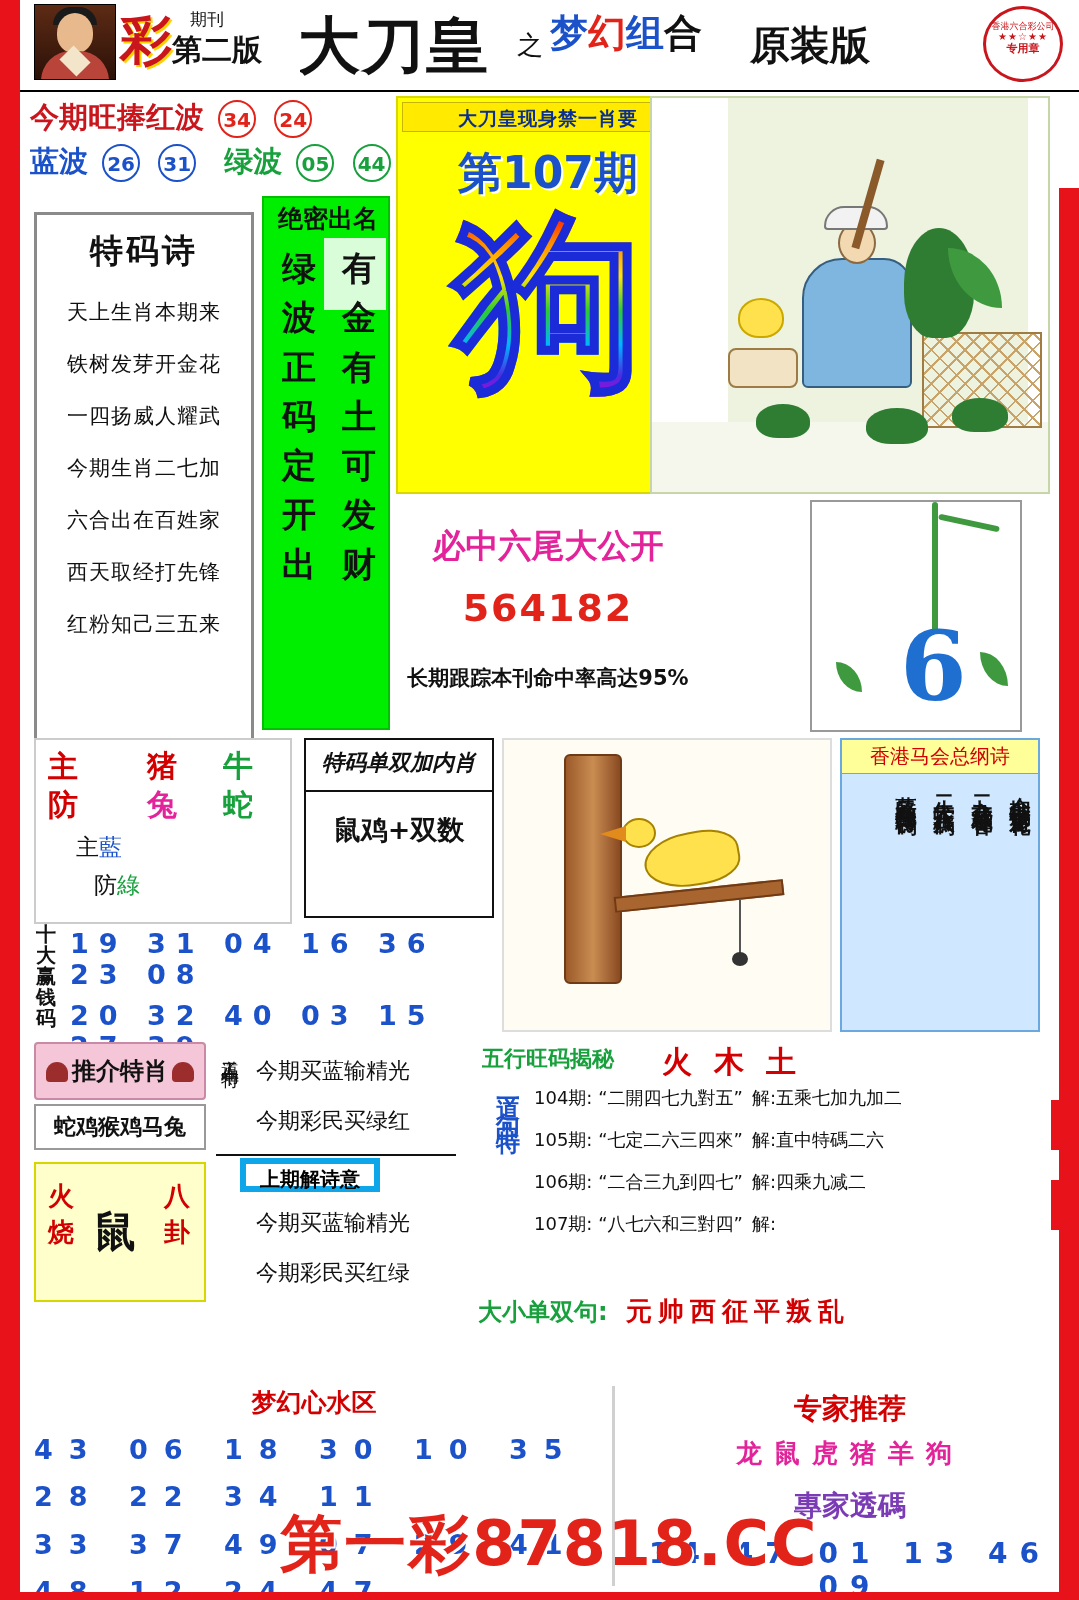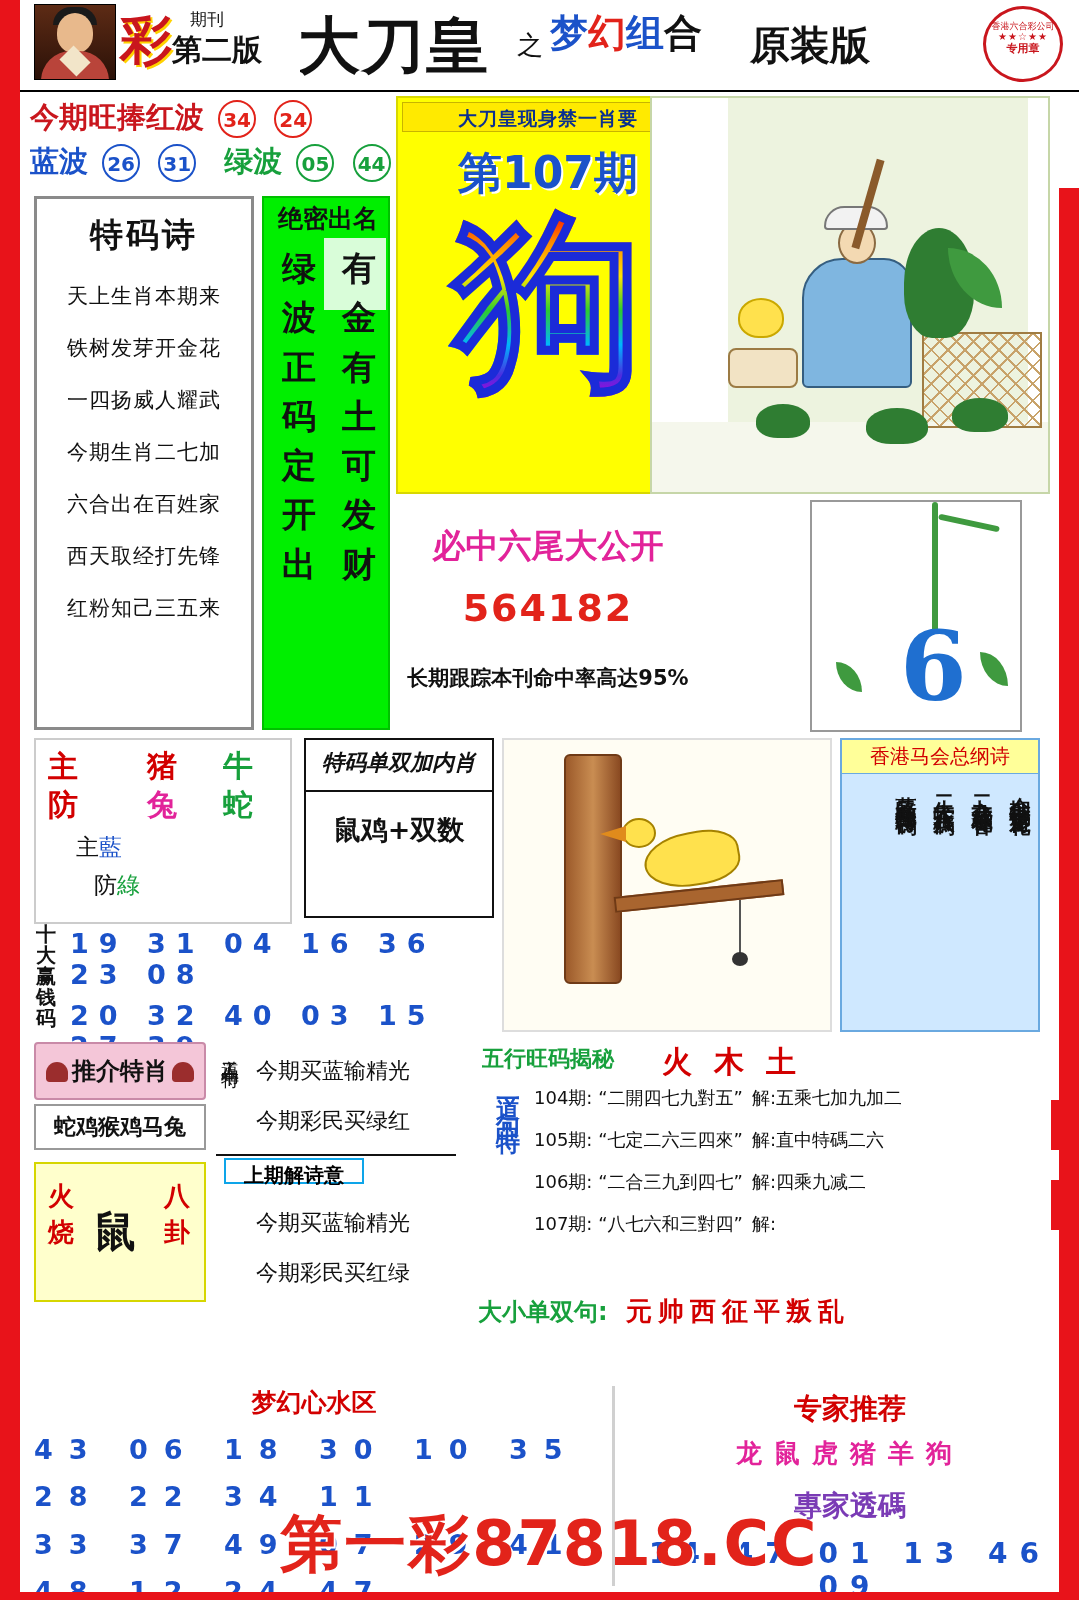--- a/index.html
+++ b/index.html
@@ -96,21 +96,21 @@
     display:inline-block; width:38px; height:38px; border-radius:50%;
     text-align:center; line-height:36px; font-size:20px; font-weight:bold;
     border:2px solid; background:#fff; vertical-align:middle; margin:0 4px;
   }
   .ball.red { border-color:#e2231a; color:#e2231a; }
   .ball.blue { border-color:#1b52c9; color:#1b52c9; }
   .ball.green { border-color:#17a03c; color:#17a03c; }
 
   
   .poem-box {
-    position:absolute; left:24px; top:196px; width:220px; height:534px;
+    position:absolute; left:24px; top:212px; width:220px; height:534px;
     border:3px solid #8a8a8a; background:#fff;
   }
   .poem-title {
     text-align:center; font-size:33px; font-weight:bold; color:#111;
     margin-top:14px; letter-spacing:3px;
   }
   .poem-line {
     text-align:center; font-size:21px; color:#111; margin-top:24px; letter-spacing:1px;
   }
 
@@ -331,22 +331,22 @@
 
   .daoren {
     position:absolute; left:196px; top:0; width:240px; height:264px;
   }
   .dr-vert {
     position:absolute; left:2px; top:4px; font-size:18px; color:#111;
     writing-mode:vertical-rl; text-orientation:upright; letter-spacing:2px; height:170px;
   }
   .dr-line { position:absolute; left:40px; font-size:22px; color:#111; }
   .dr-box {
-    position:absolute; left:8px; top:116px; width:140px; height:26px;
-    border:2px solid #0ea5e9; text-align:center; line-height:30px; font-size:20px; font-weight:bold;
+    position:absolute; left:24px; top:116px; width:140px; height:34px;
+    border:6px solid #0ea5e9; text-align:center; line-height:30px; font-size:20px; font-weight:bold;
     background:#fff;
   }
   .dr-hr { position:absolute; left:0; top:112px; width:240px; border-top:2px solid #111; }
 
   .wuxing {
     position:absolute; left:452px; top:0; width:440px; height:300px;
   }
   .wx-tag {
     position:absolute; left:10px; top:2px; font-size:22px; font-weight:bold; color:#17a03c;
   }

